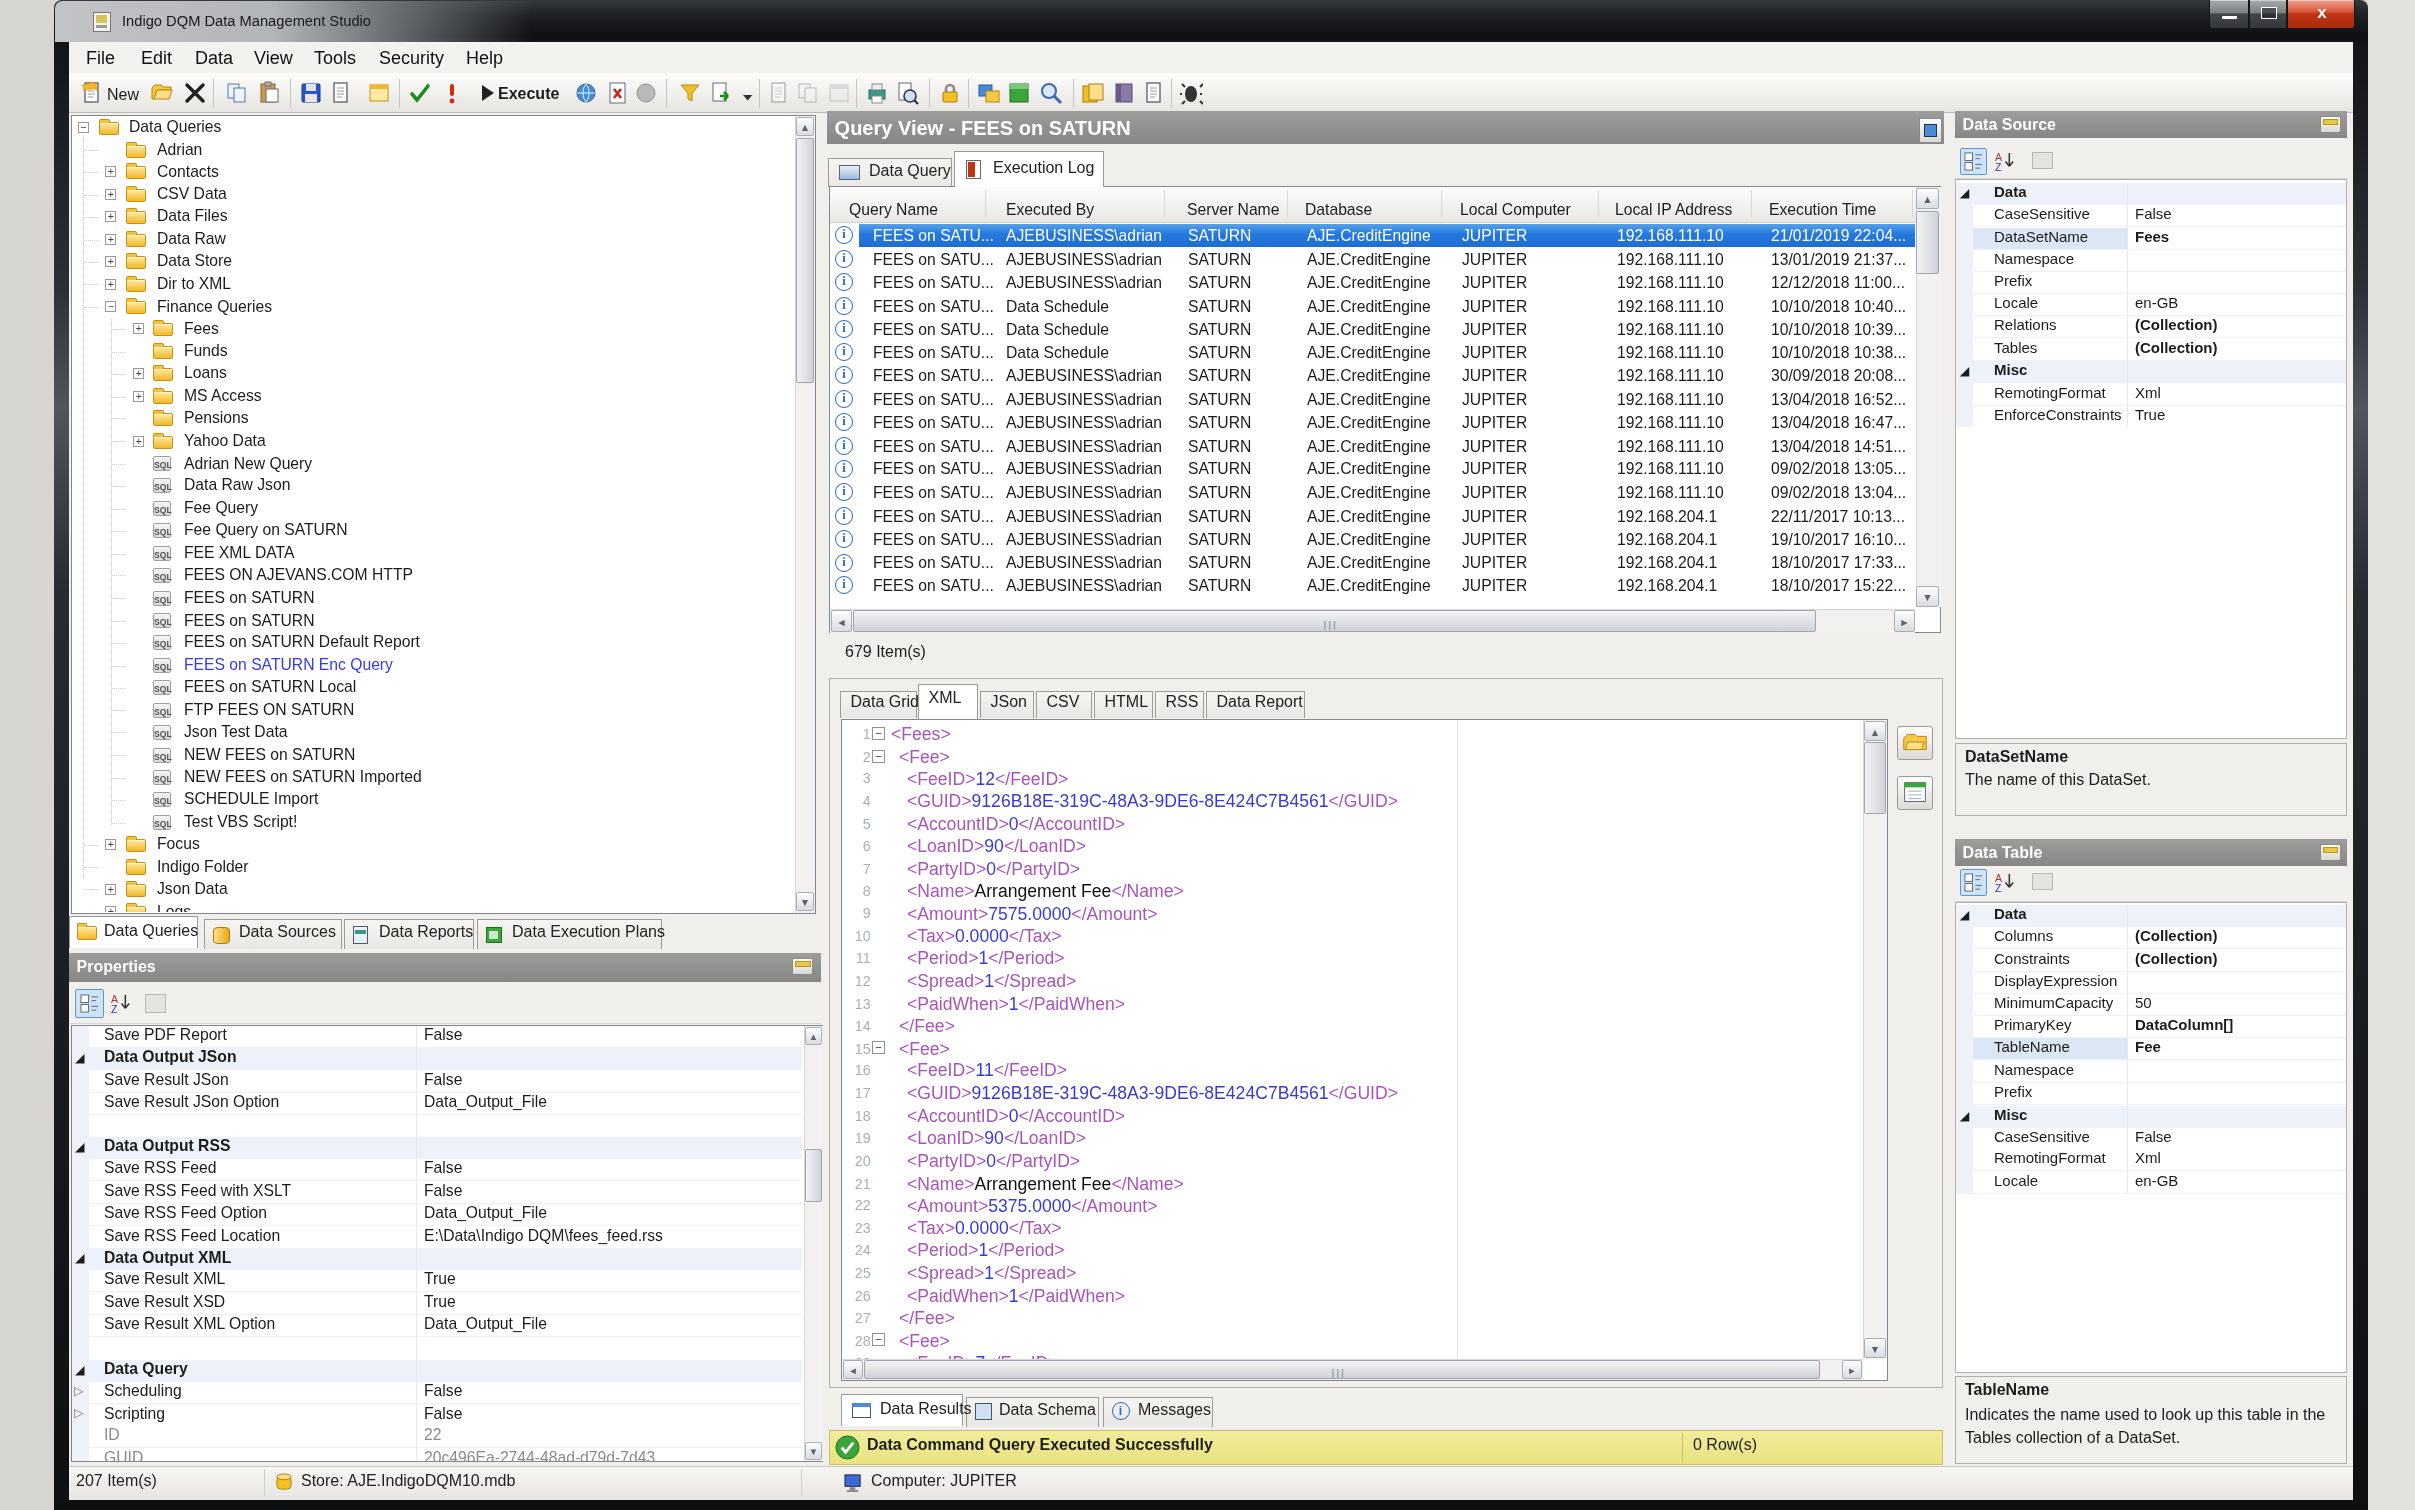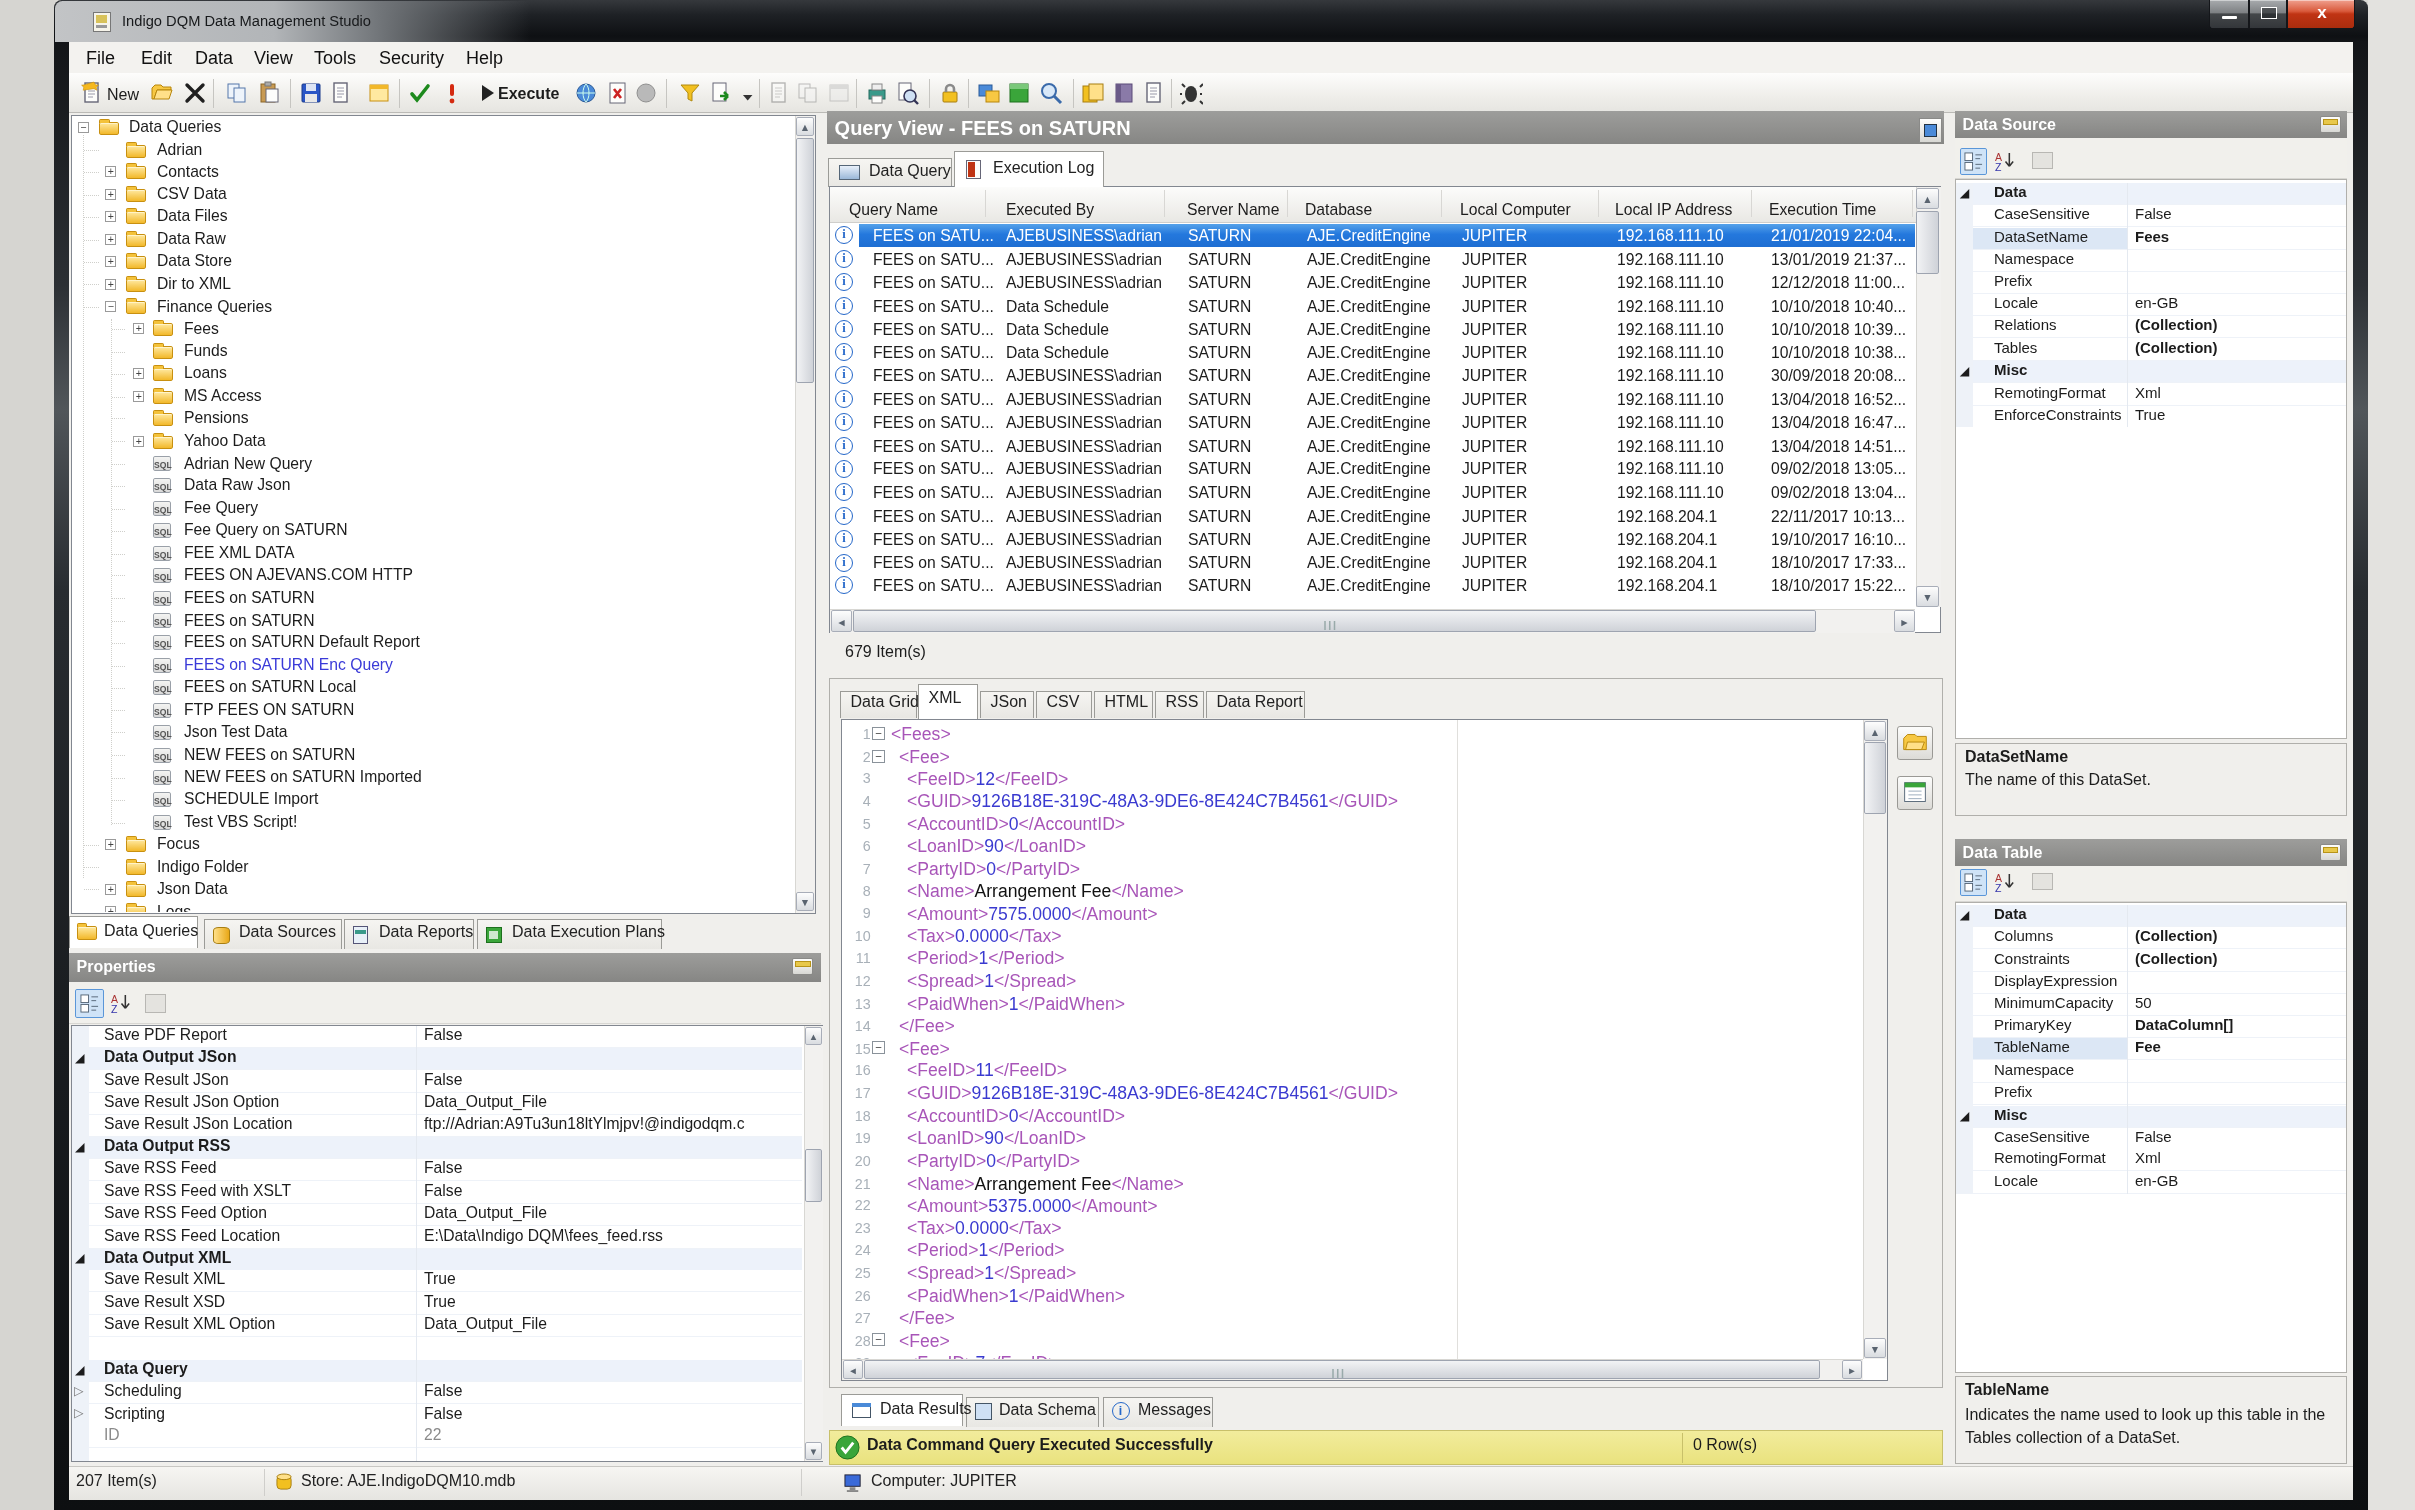--- a/index.html
+++ b/index.html
@@ -403,24 +403,20 @@
       <span style="position:absolute;left:32px;top:0px;">Data Output JSon</span>
     </div>
 <div style="position:absolute;left:0;top:45px;width:730px;height:22px;color:#1c1c1c;" class="prow pgline">
       <span style="position:absolute;left:32px;top:0px;">Save Result JSon</span>
       <span style="position:absolute;left:352px;top:0px;">False</span>
     </div>
 <div style="position:absolute;left:0;top:67px;width:730px;height:22px;color:#1c1c1c;" class="prow pgline">
       <span style="position:absolute;left:32px;top:0px;">Save Result JSon Option</span>
       <span style="position:absolute;left:352px;top:0px;">Data_Output_File</span>
     </div>
-<div style="position:absolute;left:0;top:89px;width:730px;height:22px;color:#1c1c1c;" class="prow pgline">
-      <span style="position:absolute;left:32px;top:0px;">Save Result JSon Location</span>
-      <span style="position:absolute;left:352px;top:0px;">ftp://Adrian:A9Tu3un18ltYlmjpv!@indigodqm.c</span>
-    </div>
 <div style="position:absolute;left:0;top:111px;width:730px;height:22px;" class="pcat pgline">
       <span style="position:absolute;left:32px;top:0px;">Data Output RSS</span>
     </div>
 <div style="position:absolute;left:0;top:133px;width:730px;height:22px;color:#1c1c1c;" class="prow pgline">
       <span style="position:absolute;left:32px;top:0px;">Save RSS Feed</span>
       <span style="position:absolute;left:352px;top:0px;">False</span>
     </div>
 <div style="position:absolute;left:0;top:156px;width:730px;height:22px;color:#1c1c1c;" class="prow pgline">
       <span style="position:absolute;left:32px;top:0px;">Save RSS Feed with XSLT</span>
       <span style="position:absolute;left:352px;top:0px;">False</span>
@@ -455,20 +451,24 @@
       <span style="position:absolute;left:32px;top:0px;">Scheduling</span>
       <span style="position:absolute;left:352px;top:0px;">False</span>
     </div>
 <div style="position:absolute;left:0;top:379px;width:730px;height:22px;color:#1c1c1c;" class="prow pgline">
       <span style="position:absolute;left:32px;top:0px;">Scripting</span>
       <span style="position:absolute;left:352px;top:0px;">False</span>
     </div>
 <div style="position:absolute;left:0;top:400px;width:730px;height:22px;color:#8a8a8a;" class="prow pgline">
       <span style="position:absolute;left:32px;top:0px;">ID</span>
       <span style="position:absolute;left:352px;top:0px;">22</span>
+    </div>
+<div style="position:absolute;left:0;top:423px;width:730px;height:22px;color:#8a8a8a;" class="prow pgline">
+      <span style="position:absolute;left:32px;top:0px;">GUID</span>
+      <span style="position:absolute;left:352px;top:0px;">20c496Ea-2744-48ad-d79d-7d43</span>
     </div>
 <div style="position:absolute;left:0;top:0;width:17px;height:435px;background:#eef2f8;"></div>
 <div style="position:absolute;left:344px;top:0;width:1px;height:435px;background:#e4e9f0;"></div>
 <div style="position:absolute;left:0;top:22px;width:17px;height:22px;background:#eef2f8;"></div>
 <span style="position:absolute;left:2.9px;top:24px;font-size:12.4px;">◢</span>
 <div style="position:absolute;left:0;top:111px;width:17px;height:22px;background:#eef2f8;"></div>
 <span style="position:absolute;left:2.9px;top:113px;font-size:12.4px;">◢</span>
 <div style="position:absolute;left:0;top:223px;width:17px;height:22px;background:#eef2f8;"></div>
 <span style="position:absolute;left:2.9px;top:224px;font-size:12.4px;">◢</span>
 <div style="position:absolute;left:0;top:334px;width:17px;height:22px;background:#eef2f8;"></div>

